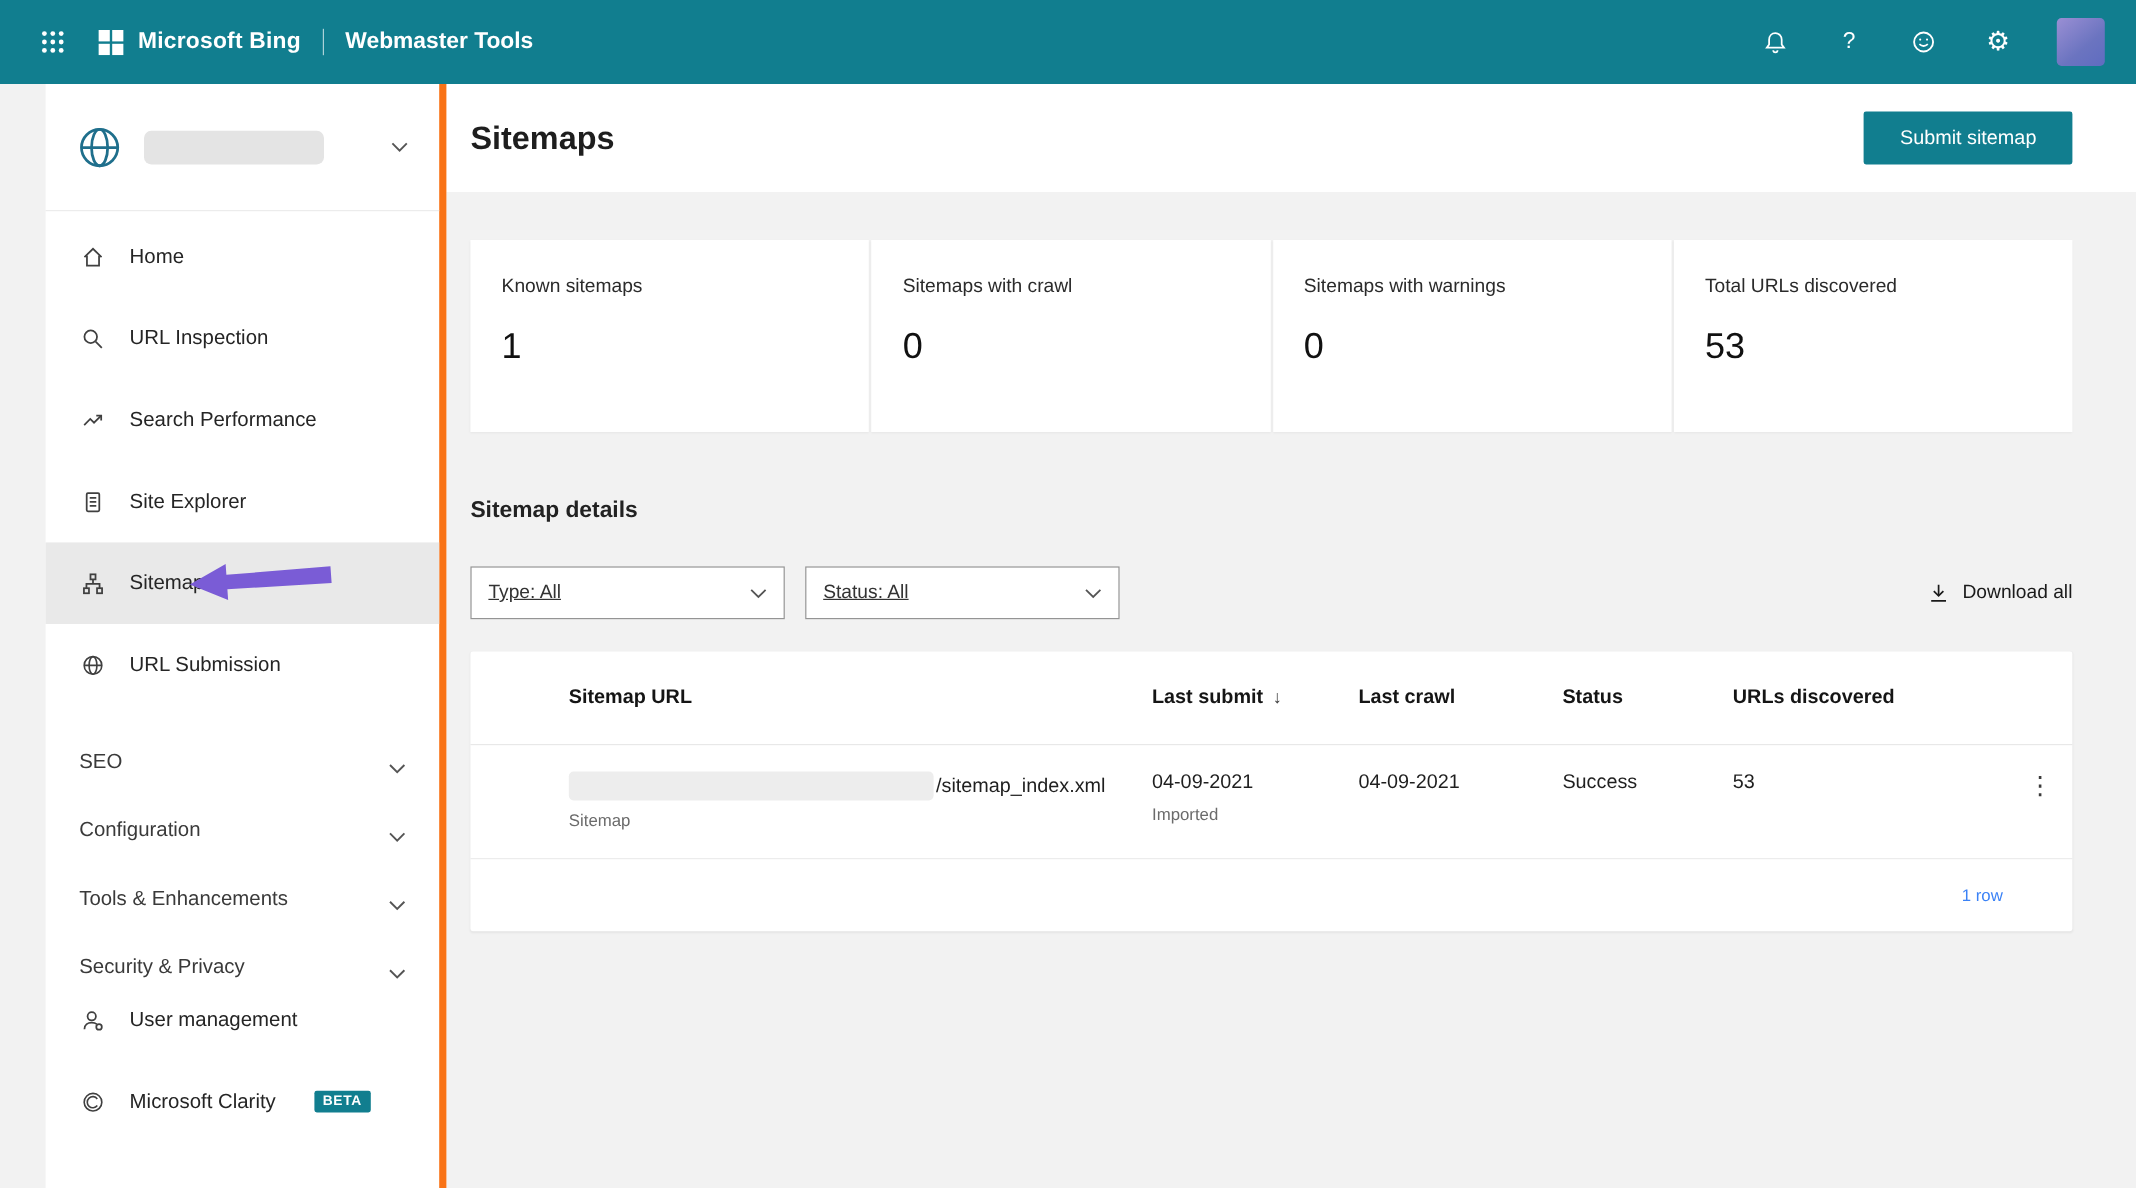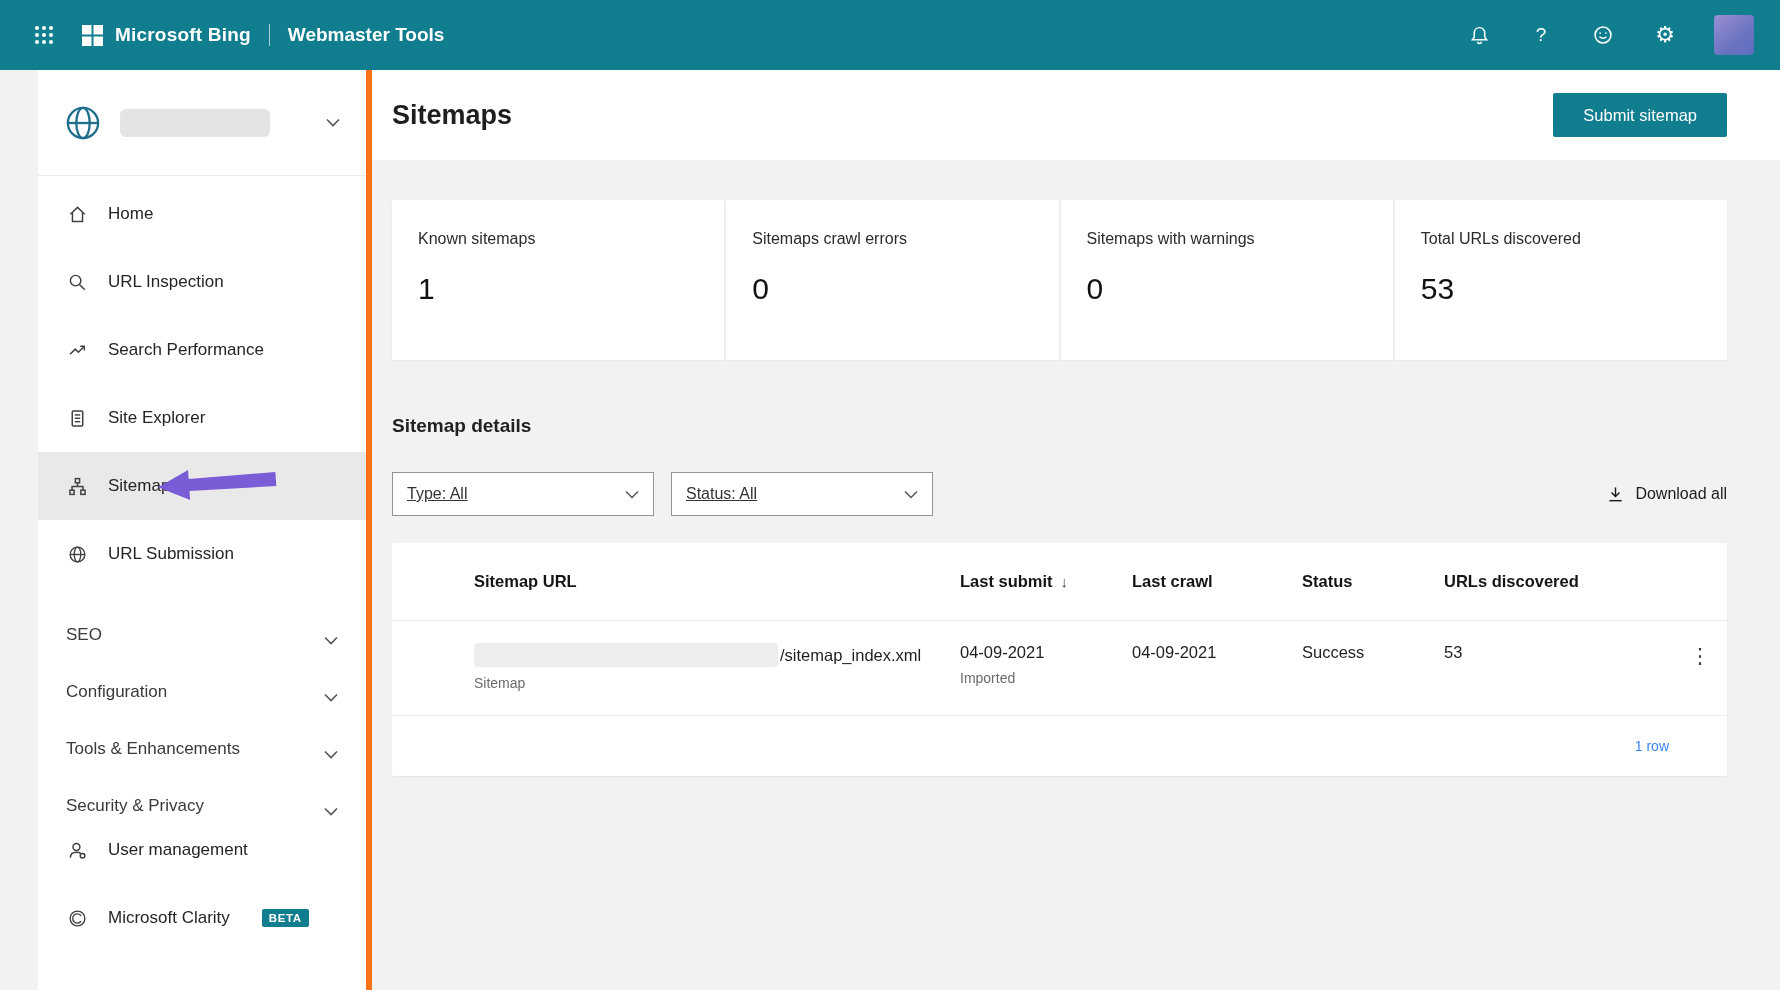--- a/index.html
+++ b/index.html
@@ -280,21 +280,21 @@
     </div>
 
     <div class="content">
 
       <div class="stats-row">
         <div class="stat-card">
           <div class="stat-label">Known sitemaps</div>
           <div class="stat-value">1</div>
         </div>
         <div class="stat-card">
-          <div class="stat-label">Sitemaps crawl errors</div>
+          <div class="stat-label">Sitemaps with crawl</div>
           <div class="stat-value">0</div>
         </div>
         <div class="stat-card">
           <div class="stat-label">Sitemaps with warnings</div>
           <div class="stat-value">0</div>
         </div>
         <div class="stat-card">
           <div class="stat-label">Total URLs discovered</div>
           <div class="stat-value">53</div>
         </div>

